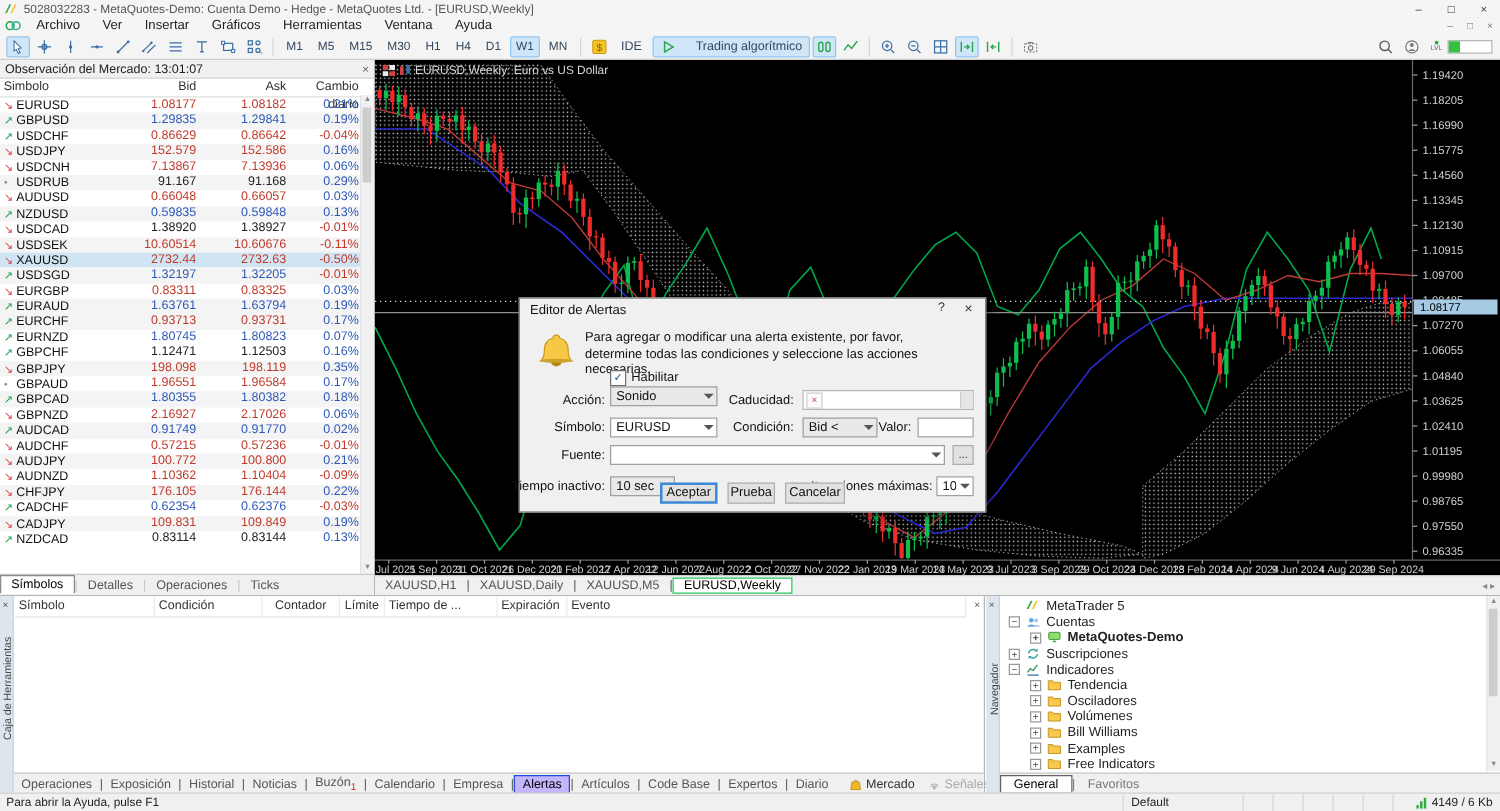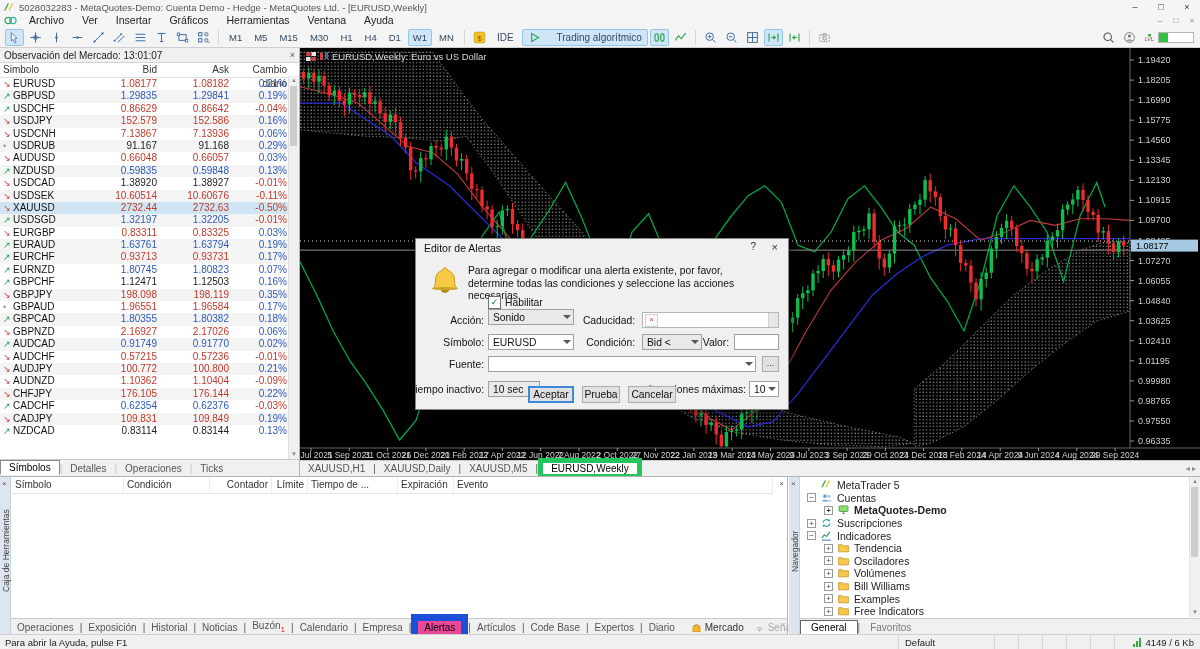--- a/index.html
+++ b/index.html
@@ -57,35 +57,35 @@
   .tabbar{position:absolute;left:0;bottom:0;width:100%;height:17px;background:#f0f0f0;border-top:1px solid #c9c9c9;display:flex;align-items:center;font-size:10px;color:#555;box-sizing:border-box}
   .tabbar .tab{padding:1px 8px;white-space:nowrap}
   .tabbar .tab.on{background:#fff;border:1px solid #8a8a8a;border-bottom-color:#fff;color:#000;padding:1px 8px;margin-top:-2px}
   .tabbar .tsepl{color:#c5c5c5}
   
   #chartwin{position:absolute;left:300px;top:0;width:900px;height:428px;background:#000}
   #chart-overlay{position:absolute;left:6px;top:3px;display:flex;align-items:center;color:#d8d8d8;font-size:9.5px}
   #chart-overlay .mini{width:10px;height:9px;margin-right:3px}
   #chart-tabs{position:absolute;left:0;bottom:0;width:900px;height:16px;background:#f0f0f0;border-top:1px solid #c9c9c9;display:flex;align-items:center;font-size:10px;color:#555;box-sizing:border-box}
   #chart-tabs .tab{padding:0 8px}
-  #chart-tabs .tab.on{background:#fff;border:5px solid #22c55e;color:#000;margin-top:-1px}
+  #chart-tabs .tab.on{background:#fff;border:1px solid #22c55e;color:#000;margin-top:-1px}
   #chart-tabs .scrollers{margin-left:auto;margin-right:4px;color:#888;font-size:8px}
   
   #bottom{position:absolute;left:0;top:476px;width:1200px;height:158px;background:#fff;border-top:1px solid #b5b5b5;box-sizing:border-box}
   #toolbox{position:absolute;left:0;top:0;width:788px;height:158px;border-right:1px solid #b5b5b5;box-sizing:border-box;background:#fff}
   .vstrip{position:absolute;left:0;top:0;width:11px;height:100%;background:#dde6ef;border-right:1px solid #c6d2de;font-size:8.5px;color:#444;box-sizing:border-box}
   .vstrip .x{position:absolute;top:2px;left:2px;font-size:8px;color:#555}
   .vstrip .vtxt{position:absolute;left:0;top:14px;width:11px;height:120px;writing-mode:vertical-lr;transform:rotate(180deg);text-align:center;white-space:nowrap}
   #tb-cols{position:absolute;left:12px;top:0;right:14px;height:16px;border-bottom:1px solid #e3e3e3;display:grid;grid-template-columns:112px 86px 62px 36px 90px 56px auto;font-size:10px;color:#333;line-height:16px}
   #tb-cols span{padding:0 3px;border-right:1px solid #ececec}
-  #tb-cols .ra{text-align:right}
+  #tb-cols .ra{text-align:center}
   #tb-x{position:absolute;right:3px;top:2px;font-size:8px;color:#555}
   #tb-tabs{position:absolute;left:11px;bottom:0;right:0;height:17px;background:#f0f0f0;border-top:1px solid #c9c9c9;display:flex;align-items:center;font-size:10px;color:#555;box-sizing:border-box}
   #tb-tabs .tab{padding:1px 6px;white-space:nowrap}
-  #tb-tabs .tab.on{background:#ec4899;border:7px solid #1d4ed8;color:#000}
+  #tb-tabs .tab.on{background:#c4b5fd;border:1px solid #1d4ed8;color:#000}
   #tb-tabs sub{color:#d22;font-size:8px}
   #tb-right-items{margin-left:auto;display:flex;align-items:center;margin-right:4px}
   .tbr{display:flex;align-items:center;margin-left:10px;color:#333}
   .tbr.dis{color:#aaa}
   .tbr svg{width:11px;height:11px;margin-right:3px}
   
   #navigator{position:absolute;left:789px;top:0;width:411px;height:158px;background:#fff}
   #nav-tree{position:absolute;left:12px;top:2px;right:12px}
   .nrow{height:12.6px;display:flex;align-items:center;font-size:10.5px;color:#222;white-space:nowrap}
   .nrow .exp{width:9px;height:9px;border:1px solid #999;background:#fff;font-size:8px;line-height:7px;text-align:center;color:#444;margin-right:4px;box-sizing:border-box}

